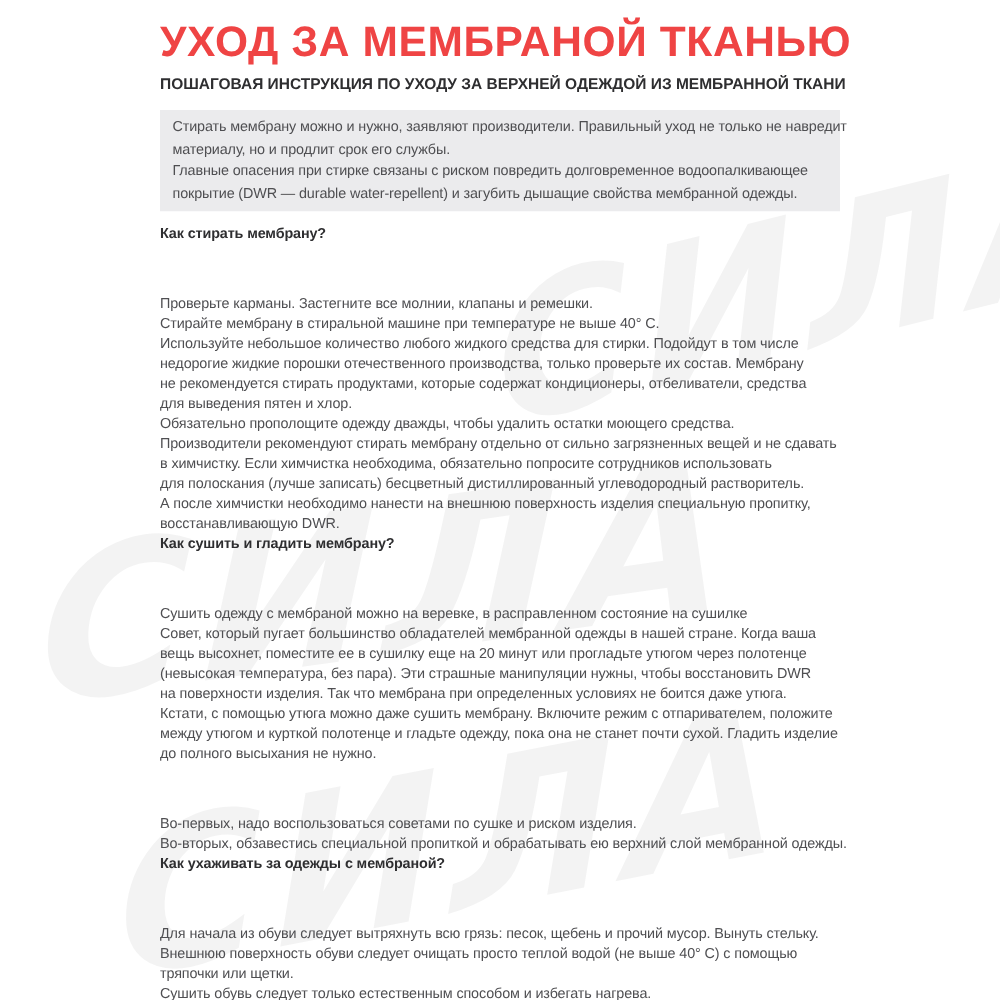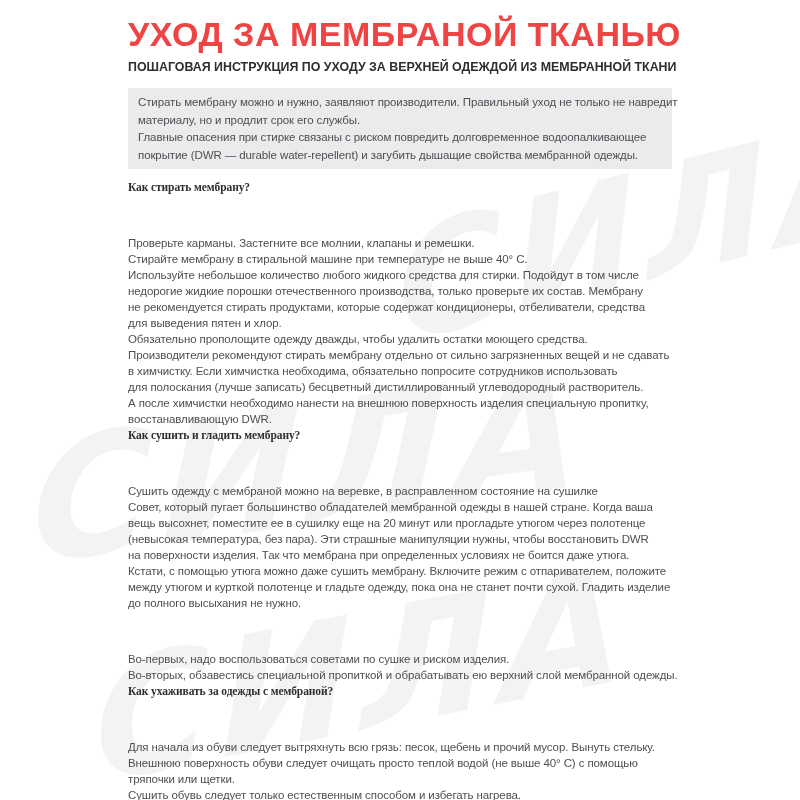--- a/index.html
+++ b/index.html
@@ -66,21 +66,20 @@
     font-size: 11.5px;
     line-height: 16px;
     letter-spacing: -0.1px;
     color: #4f4f52;
   }
   .section { margin: 0; }
   .sec-heading {
     font-weight: bold;
     color: #2e2e30;
     white-space: pre;
-    font-family: Liberation Serif, serif;
   }
   .sec-body { white-space: pre; margin-top: 40px; }
 </style>
 </head>
 <body>
 
 <div class="page">
 
   <div class="watermark wm1">СИЛА</div>
   <div class="watermark wm2">СИЛА</div>

